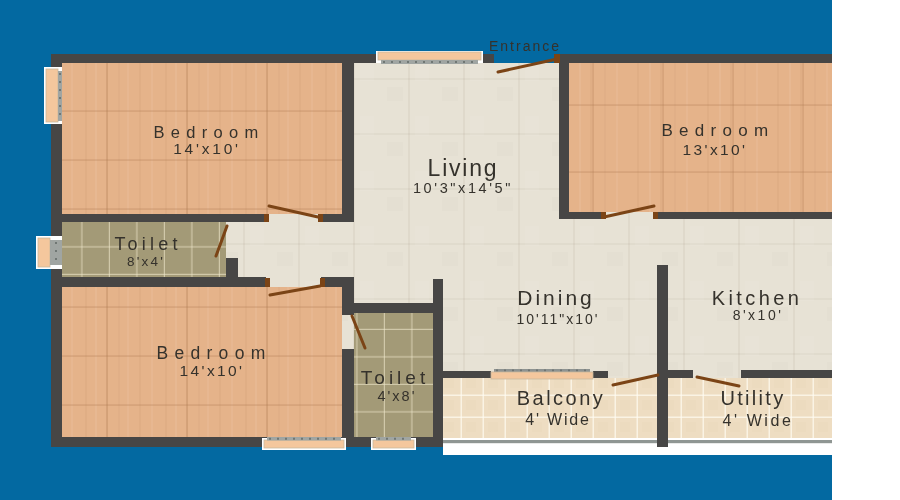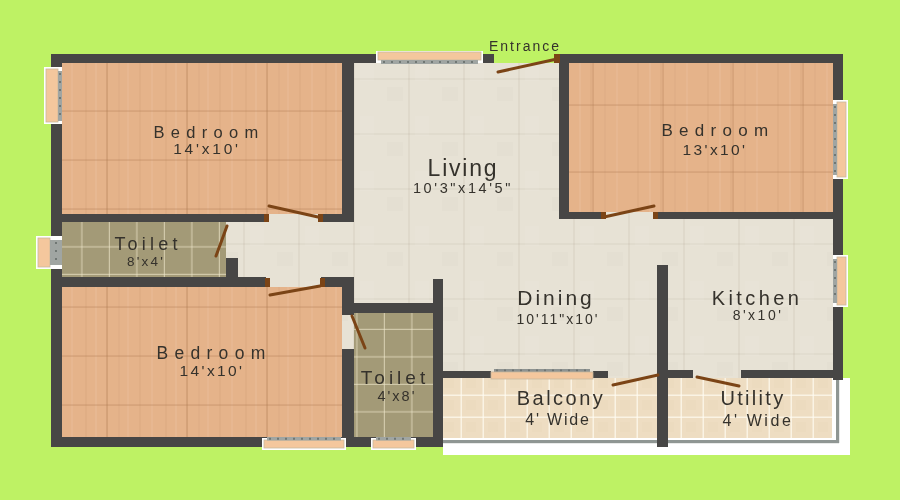--- a/index.html
+++ b/index.html
@@ -1,16 +1,16 @@
 <!DOCTYPE html>
 <html><head>
 <meta charset="utf-8">
 <style>
 html,body{margin:0;padding:0;background:#ffffff;}
-#plan{position:relative;width:900px;height:500px;background:#bef264;overflow:hidden;}
+#plan{position:relative;width:832px;height:500px;background:#0369a1;overflow:hidden;}
 text{font-family:"Liberation Sans",sans-serif;fill:#35322c;}
 </style>
 </head>
 <body>
 <div id="plan">
 <svg width="900" height="500" viewBox="0 0 900 500" xmlns="http://www.w3.org/2000/svg">
 <defs>
 <pattern id="bedA" width="80" height="49" patternUnits="userSpaceOnUse">
   <rect width="80" height="49" fill="#e5b38a"></rect>
   <rect x="5" width="2" height="49" fill="rgba(140,80,40,0.05)"></rect>

